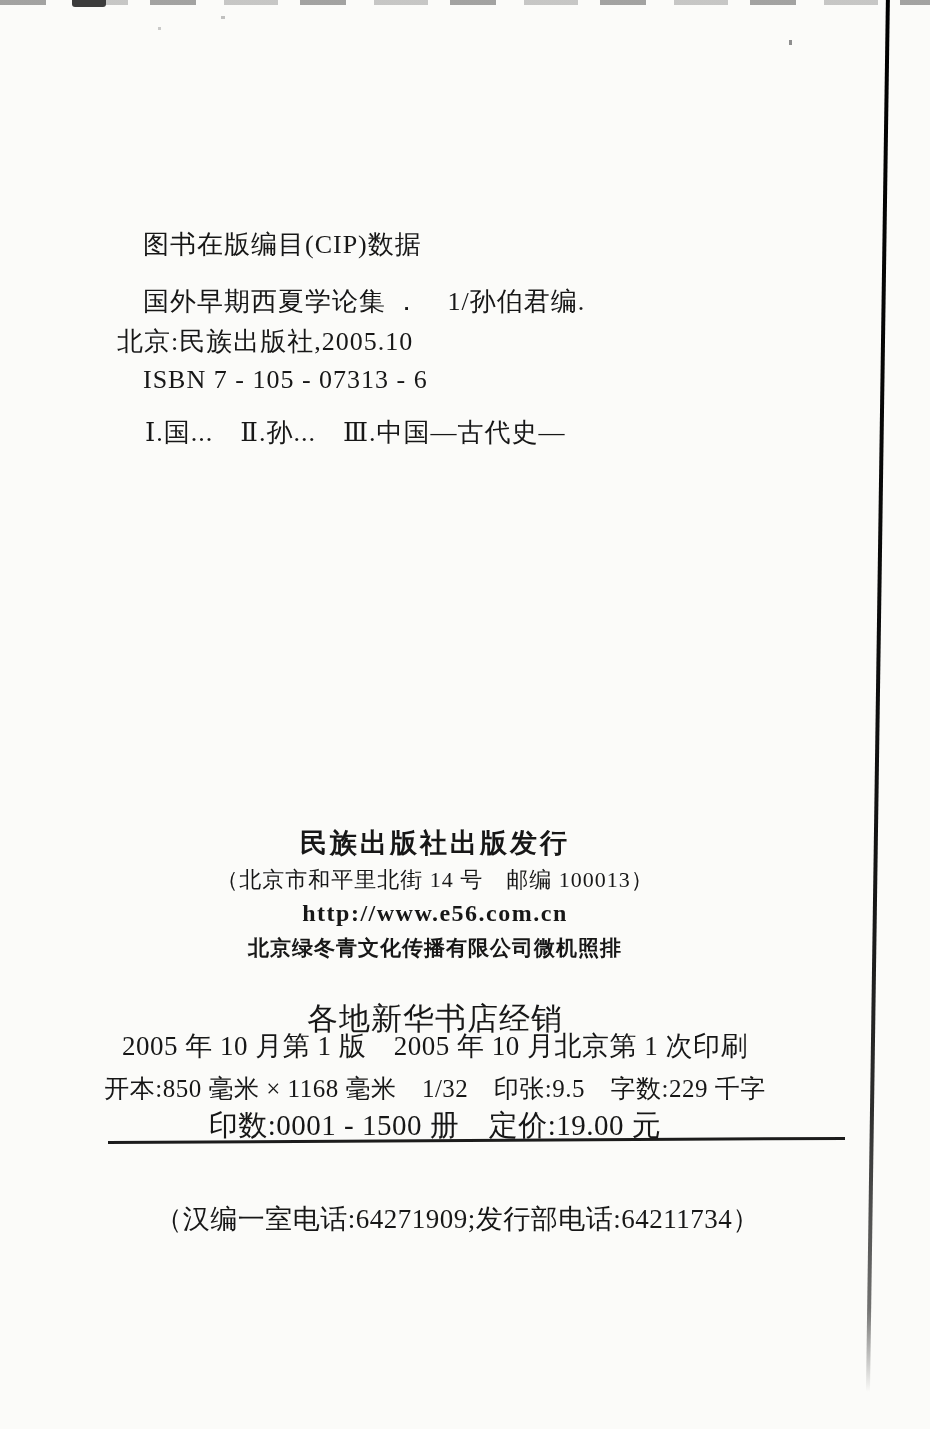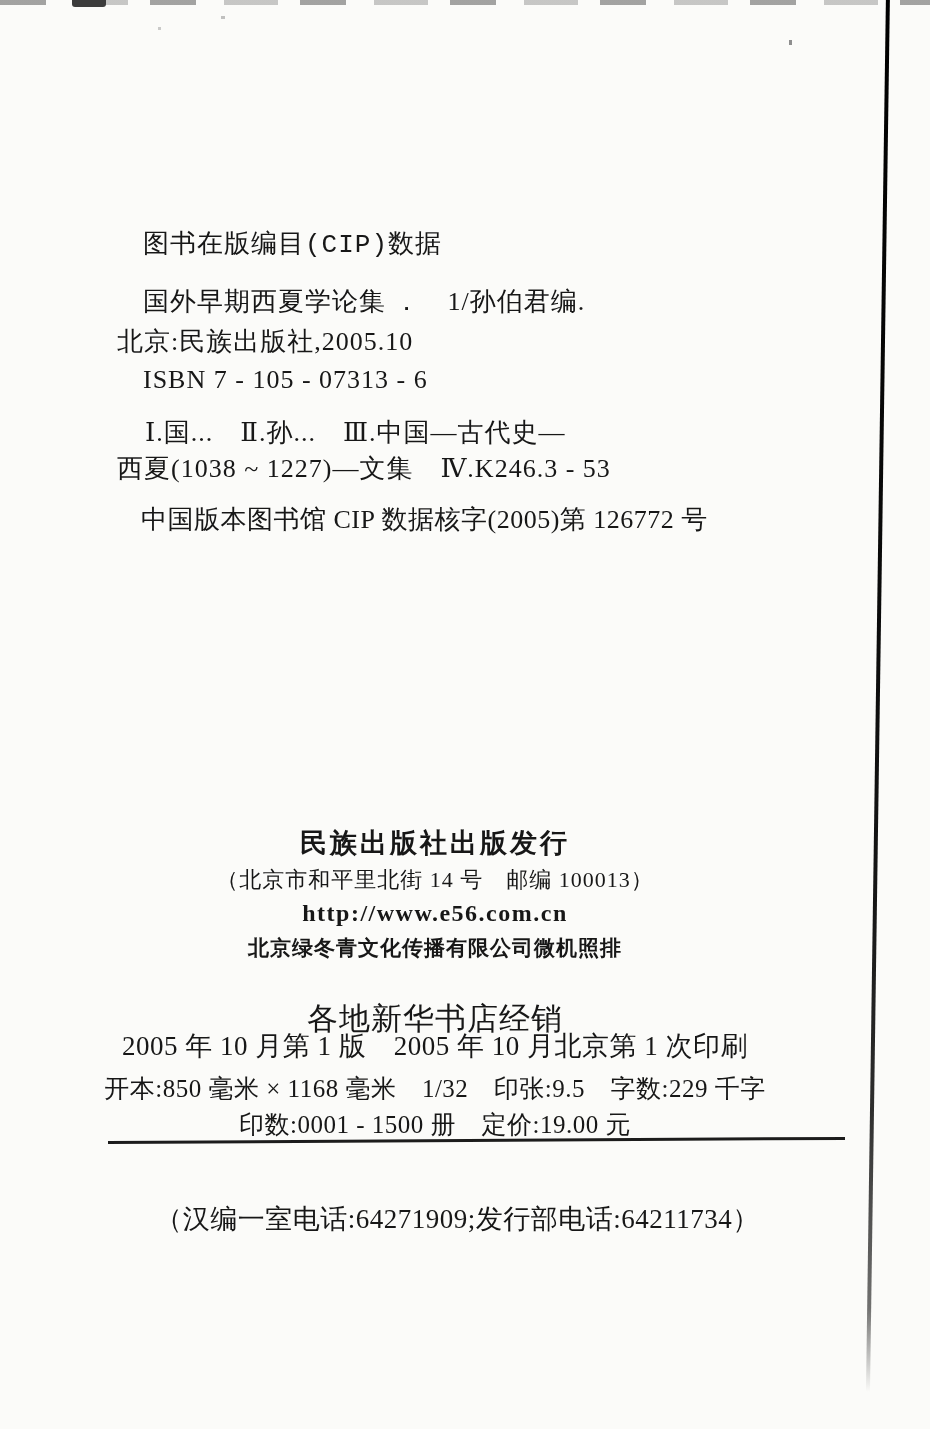--- a/index.html
+++ b/index.html
@@ -69,21 +69,21 @@
   .cip p, .cip h2 {
     position: absolute;
     margin: 0;
     white-space: nowrap;
     font-size: 26px;
     line-height: 30px;
     font-weight: normal;
   }
   .cip-heading {
     left: 26px; top: 0;
-    font-family: Liberation Mono, monospace;
+    font-family: Liberation Serif, serif;
     font-weight: bold;
     font-size: 27px;
     letter-spacing: 1px;
   }
   .cip-title-line    { left: 26px; top: 57px;  letter-spacing: 1px; }
   .cip-publisher-line{ left: 0;    top: 97px;  letter-spacing: 1px; }
   .cip-isbn-line     { left: 26px; top: 135px; letter-spacing: 1px; }
   .cip-class-line-1  { left: 28px; top: 188px; letter-spacing: 1px; }
   .cip-class-line-2  { left: 0;    top: 224px; letter-spacing: 1px; }
   .cip-record-line   { left: 24px; top: 275px; letter-spacing: 0.5px; }
@@ -102,21 +102,21 @@
     line-height: 30px;
   }
   .colophon-publisher   { top: 4px;   font-size: 27px; font-weight: bold; letter-spacing: 3px; }
   .colophon-address     { top: 41px;  font-size: 22px; letter-spacing: 1px; }
   .colophon-website     { top: 74px;  font-size: 24px; font-weight: bold; letter-spacing: 1.5px; }
   .colophon-typesetting { top: 109px; font-size: 21px; letter-spacing: 1px; font-weight: bold; }
   .colophon-printing    { top: 144px; font-size: 25px; letter-spacing: 1px; }
   .colophon-distribution{ top: 180px; font-size: 31px; letter-spacing: 1px; }
   .colophon-edition     { top: 207px; font-size: 27px; letter-spacing: 0.5px; }
   .colophon-format      { top: 250px; font-size: 25px; letter-spacing: 0.5px; }
-  .colophon-print-run   { top: 286px; font-size: 25px; letter-spacing: 0.5px; font-family: Liberation Serif, serif; }
+  .colophon-print-run   { top: 286px; font-size: 29px; letter-spacing: 0.5px; font-family: Liberation Serif, serif; }
   
   .divider-rule {
     position: absolute;
     left: 108px; top: 1139px;
     width: 737px; height: 2.6px;
     background: #1c1c1c;
     transform: rotate(-0.33deg);
   }
   .notice {
     position: absolute;
@@ -154,22 +154,20 @@
   <div class="speck-1"></div>
   <div class="speck-2"></div>
   <div class="speck-3"></div>
 
   <section class="cip">
     <h2 class="cip-heading">图书在版编目(CIP)数据</h2>
     <p class="cip-title-line">国外早期西夏学论集 ．　1/孙伯君编.</p>
     <p class="cip-publisher-line">北京:民族出版社,2005.10</p>
     <p class="cip-isbn-line">ISBN 7 - 105 - 07313 - 6</p>
     <p class="cip-class-line-1">Ⅰ.国...　Ⅱ.孙...　Ⅲ.中国—古代史—</p>
-    <p class="cip-class-line-2">西夏(1038 ~ 1227)—文集　Ⅳ.K246.3 - 53</p>
-    <p class="cip-record-line">中国版本图书馆 CIP 数据核字(2005)第 126772 号</p>
   </section>
 
   <section class="colophon">
     <p class="colophon-publisher">民族出版社出版发行</p>
     <p class="colophon-address">（北京市和平里北街 14 号　邮编 100013）</p>
     <p class="colophon-website">http://www.e56.com.cn</p>
     <p class="colophon-typesetting">北京绿冬青文化传播有限公司微机照排</p>
     <p class="colophon-distribution">各地新华书店经销</p>
     <p class="colophon-edition">2005 年 10 月第 1 版　2005 年 10 月北京第 1 次印刷</p>
     <p class="colophon-format">开本:850 毫米 × 1168 毫米　1/32　印张:9.5　字数:229 千字</p>

